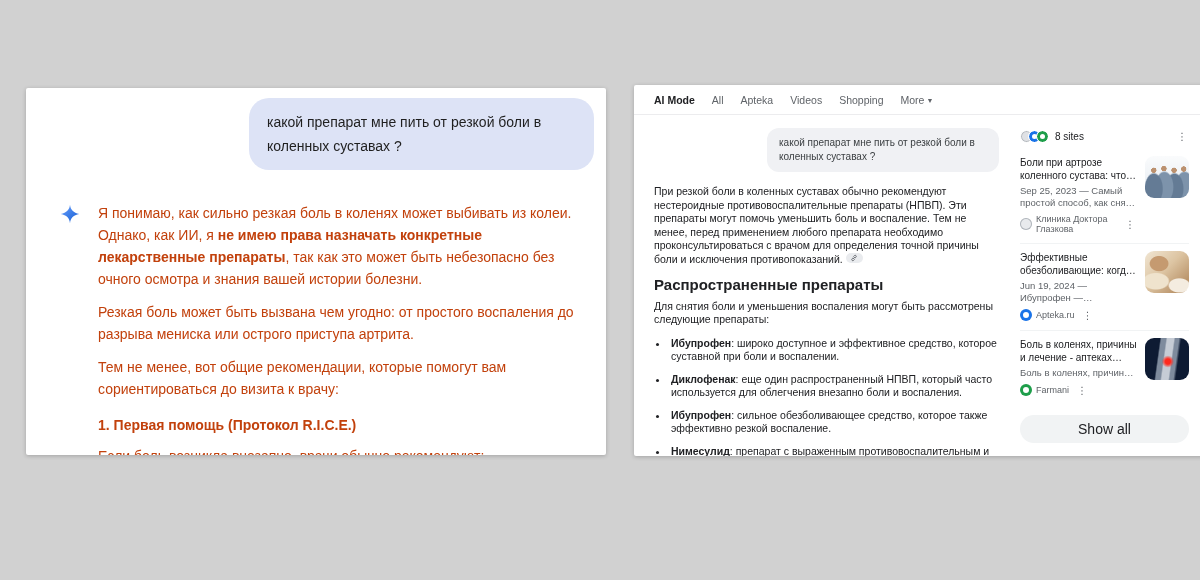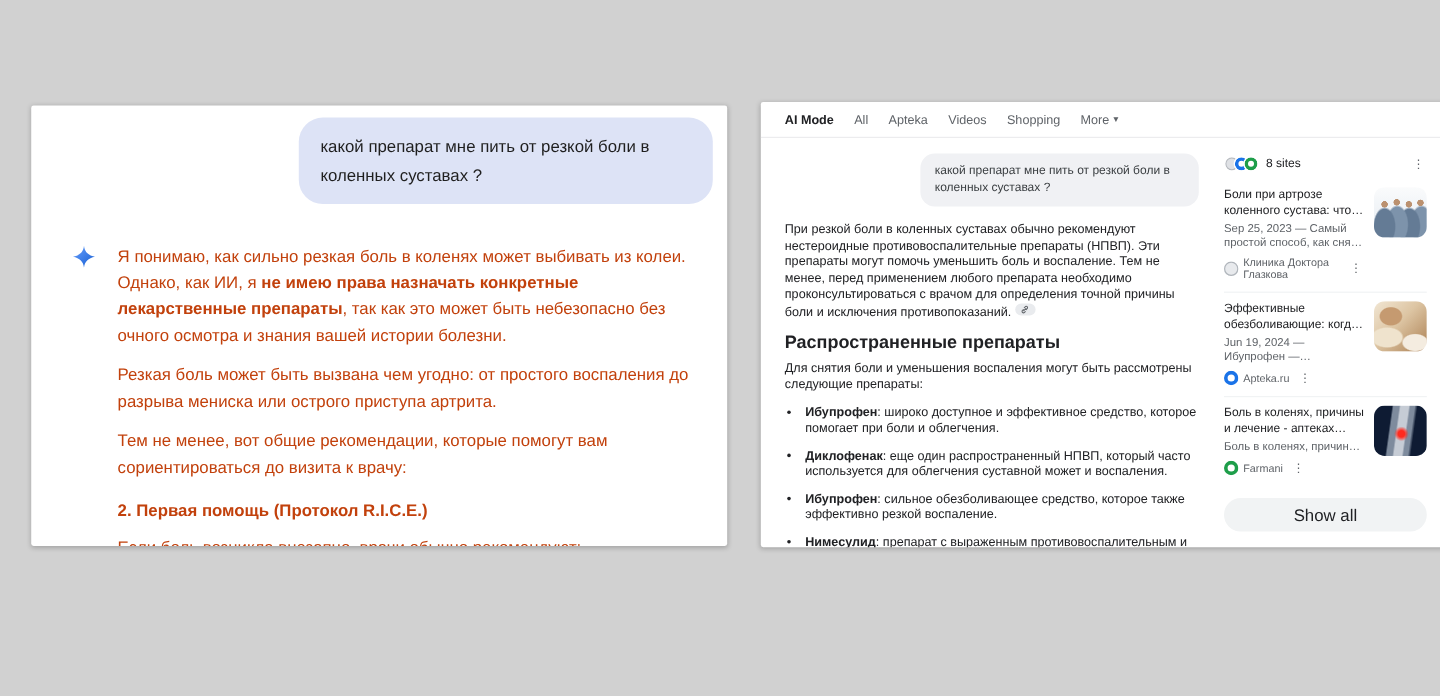--- a/index.html
+++ b/index.html
@@ -103,21 +103,21 @@
                 <stop offset="1" stop-color="#135bd0"></stop>
           </linearGradient>
             </defs>
           <path fill="url(#sg)" d="M12 1c.6 6.2 4.2 9.6 11 11-6.8 1.4-10.4 4.8-11 11-.6-6.2-4.2-9.6-11-11C7.8 10.6 11.4 7.2 12 1z"></path>
         </svg>
       </span>
       <div class="ai-body">
         <p class="para-gap"><span>Я понимаю, как сильно резкая боль в коленях может выбивать из колеи. Однако, как ИИ, я </span><b>не имею права назначать конкретные лекарственные препараты</b><span>, так как это может быть небезопасно без очного осмотра и знания вашей истории болезни.</span></p>
         <p class="para-gap">Резкая боль может быть вызвана чем угодно: от простого воспаления до разрыва мениска или острого приступа артрита.</p>
         <p class="para-gap">Тем не менее, вот общие рекомендации, которые помогут вам сориентироваться до визита к врачу:</p>
-        <p class="ai-h">2. Первая помощь (Протокол R.I.C.E.)</p>
+        <p class="ai-h">1. Первая помощь (Протокол R.I.C.E.)</p>
         <p>Если боль возникла внезапно, врачи обычно рекомендуют:</p>
 
       </div>
     </div>
   </section>
 
   <section class="panel right-panel">
     <nav class="gnav">
       <span class="tab active">AI Mode</span>
       <span class="tab">All</span>
@@ -133,22 +133,22 @@
           <span>какой препарат мне пить от резкой боли в коленных суставах ?</span>
         </div>
         <p><span>При резкой боли в коленных суставах обычно рекомендуют нестероидные противовоспалительные препараты (НПВП). Эти препараты могут помочь уменьшить боль и воспаление. Тем не менее, перед применением любого препарата необходимо проконсультироваться с врачом для определения точной причины боли и исключения противопоказаний.</span><span class="cite-chip">
               <svg viewBox="0 0 24 24" width="8" height="8">
                 <path fill="none" stroke="#5f6368" stroke-width="2.6" stroke-linecap="round" d="M9.5 14.5l5-5M8.5 12l-2.2 2.2a3.4 3.4 0 104.8 4.8L13.3 16.8M15.5 12l2.2-2.2a3.4 3.4 0 10-4.8-4.8L10.7 7.2"></path>
               </svg>
             </span></p>
         <p class="g-h">Распространенные препараты</p>
         <p>Для снятия боли и уменьшения воспаления могут быть рассмотрены следующие препараты:</p>
         <ul>
-          <li><b>Ибупрофен</b><span>: широко доступное и эффективное средство, которое помогает при боли и облегчения.</span></li>
-          <li><b>Диклофенак</b><span>: еще один распространенный НПВП, который часто используется для облегчения суставной может и воспаления.</span></li>
+          <li><b>Ибупрофен</b><span>: широко доступное и эффективное средство, которое суставной при боли и воспалении.</span></li>
+          <li><b>Диклофенак</b><span>: еще один распространенный НПВП, который часто используется для облегчения внезапно боли и воспаления.</span></li>
           <li><b>Ибупрофен</b><span>: сильное обезболивающее средство, которое также эффективно резкой воспаление.</span></li>
           <li><b>Нимесулид</b><span>: препарат с выраженным противовоспалительным и обезболивающим действием.</span></li>
         </ul>
 
       </div>
 
       <aside class="g-sidebar">
         <div class="sb-header">
           <span class="fav-stack">
             <span class="fav gray"></span>

